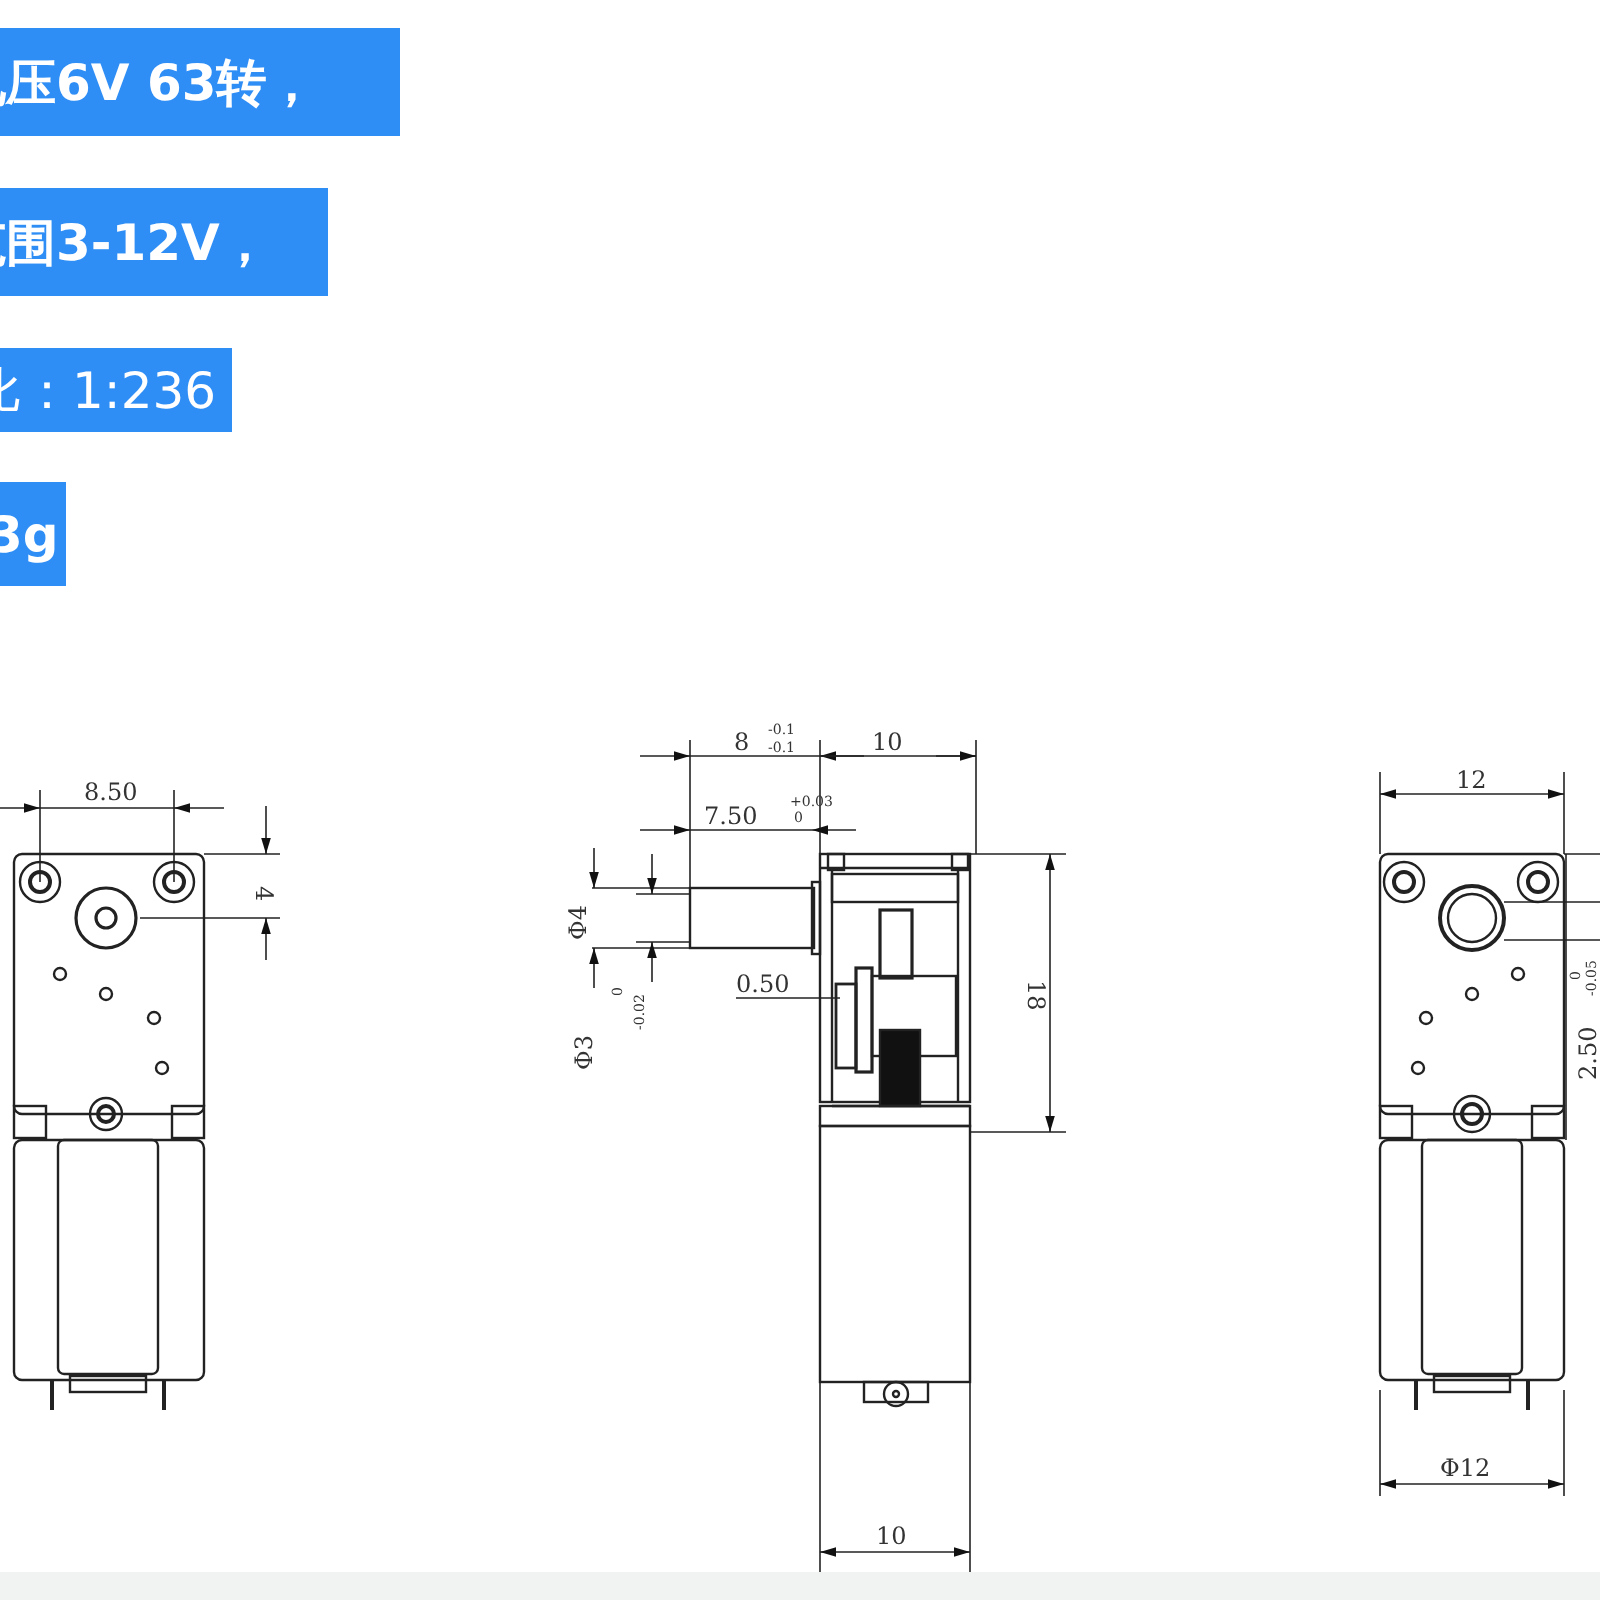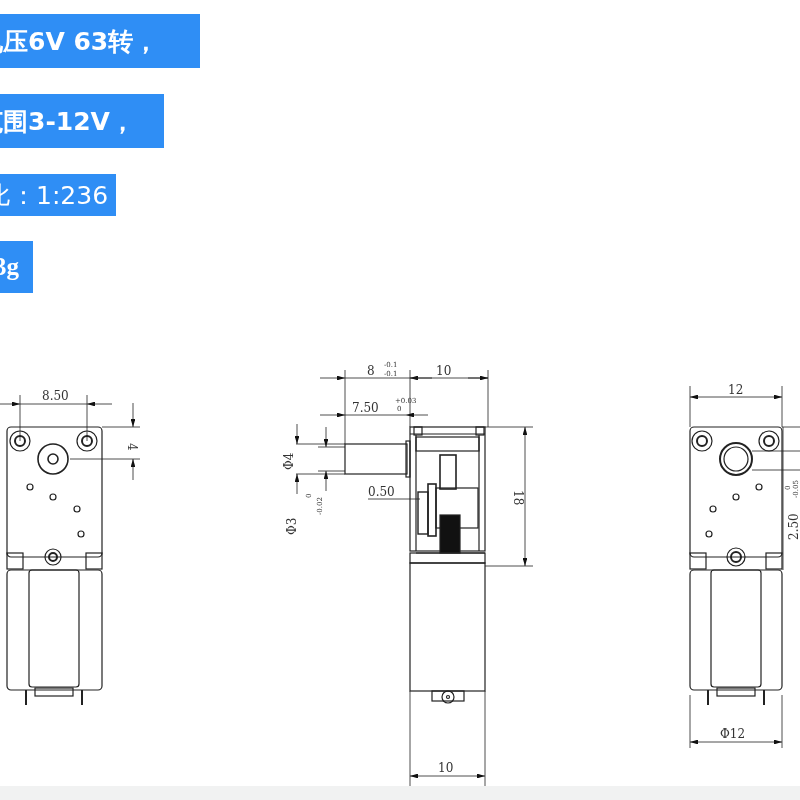--- a/index.html
+++ b/index.html
@@ -2,21 +2,21 @@
 <html><head>
 <meta charset="utf-8">
 <style>
   html,body{margin:0;padding:0;background:#ffffff;}
   body{width:800px;height:800px;position:relative;overflow:hidden;font-family:"DejaVu Sans",sans-serif;}
   .spec{position:absolute;left:0;background:#2f8ef5;color:#ffffff;box-sizing:border-box;white-space:nowrap;overflow:hidden;display:flex;align-items:center;}
   .spec span{display:block;}
   #spec1{top:14px;width:200px;height:54px;font-size:25px;font-weight:bold;padding-left:0;}
   #spec2{top:94px;width:164px;height:54px;font-size:25px;font-weight:bold;}
   #spec3{top:174px;width:116px;height:42px;font-size:25px;font-weight:normal;}
-  #spec4{top:241px;width:33px;height:52px;font-size:25px;font-weight:bold;font-family:Liberation Serif, serif;}
+  #spec4{top:241px;width:33px;height:52px;font-size:25px;font-weight:bold;}
   .spec .inner{transform:translateX(-22px);}
   #spec3 .inner{transform:translateX(-14px);}
   #spec4 .inner{transform:translateX(-6px);}
   svg{position:absolute;left:0;top:0;}
   .dim{font-family:"DejaVu Serif",serif;font-size:12px;fill:#333;}
   .tol{font-family:"DejaVu Serif",serif;font-size:7px;fill:#333;}
   .bottom-strip{position:absolute;left:0;top:786px;width:800px;height:14px;background:#f1f2f2;}
 </style>
 </head>
 <body>

